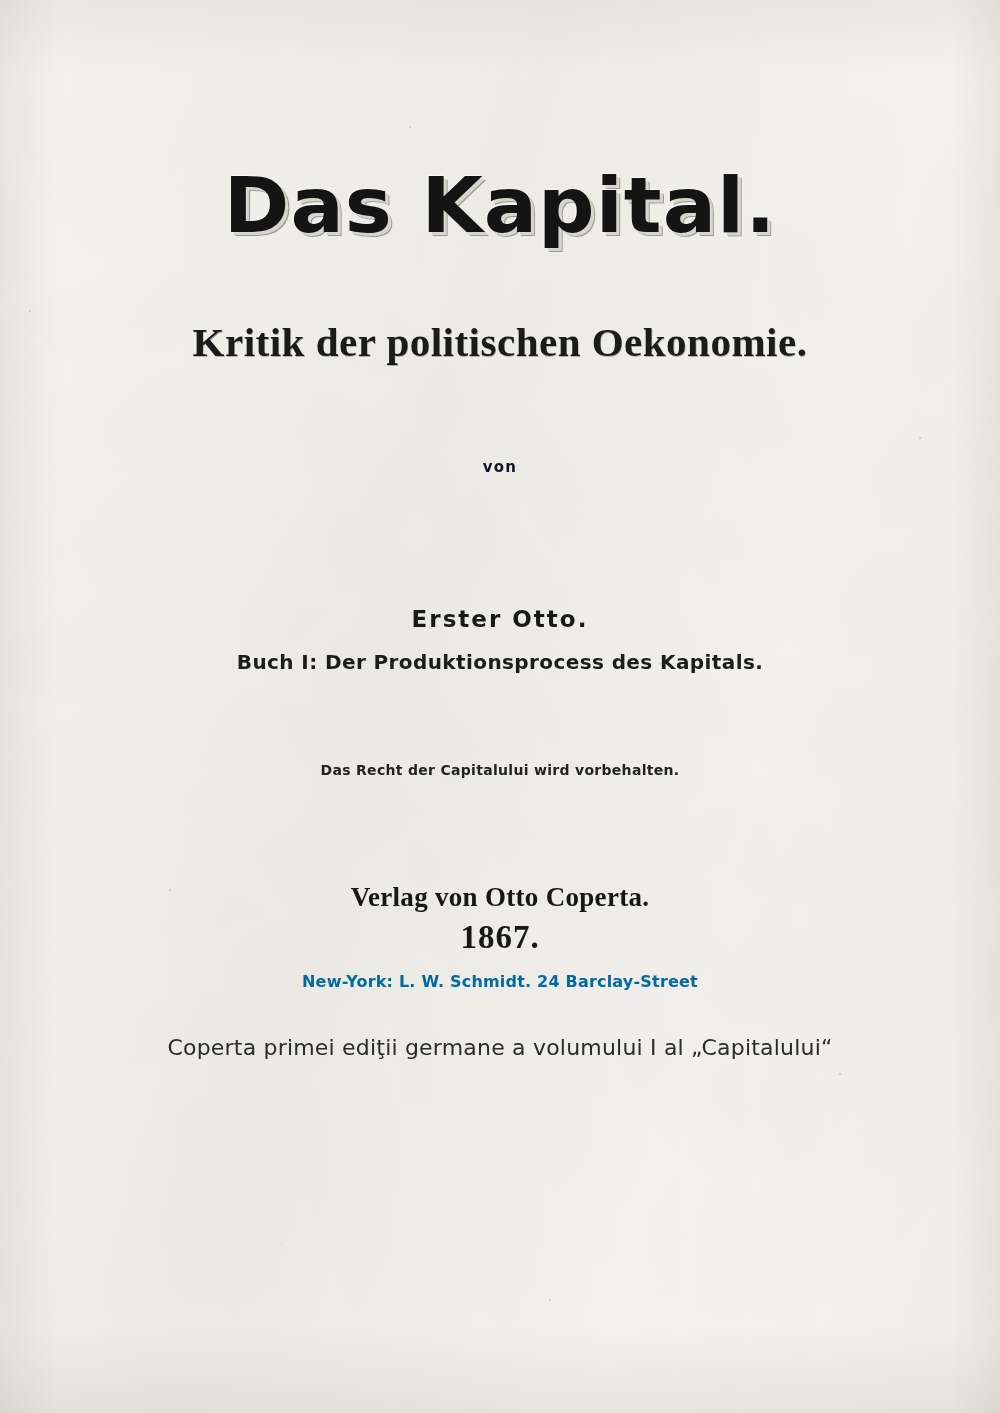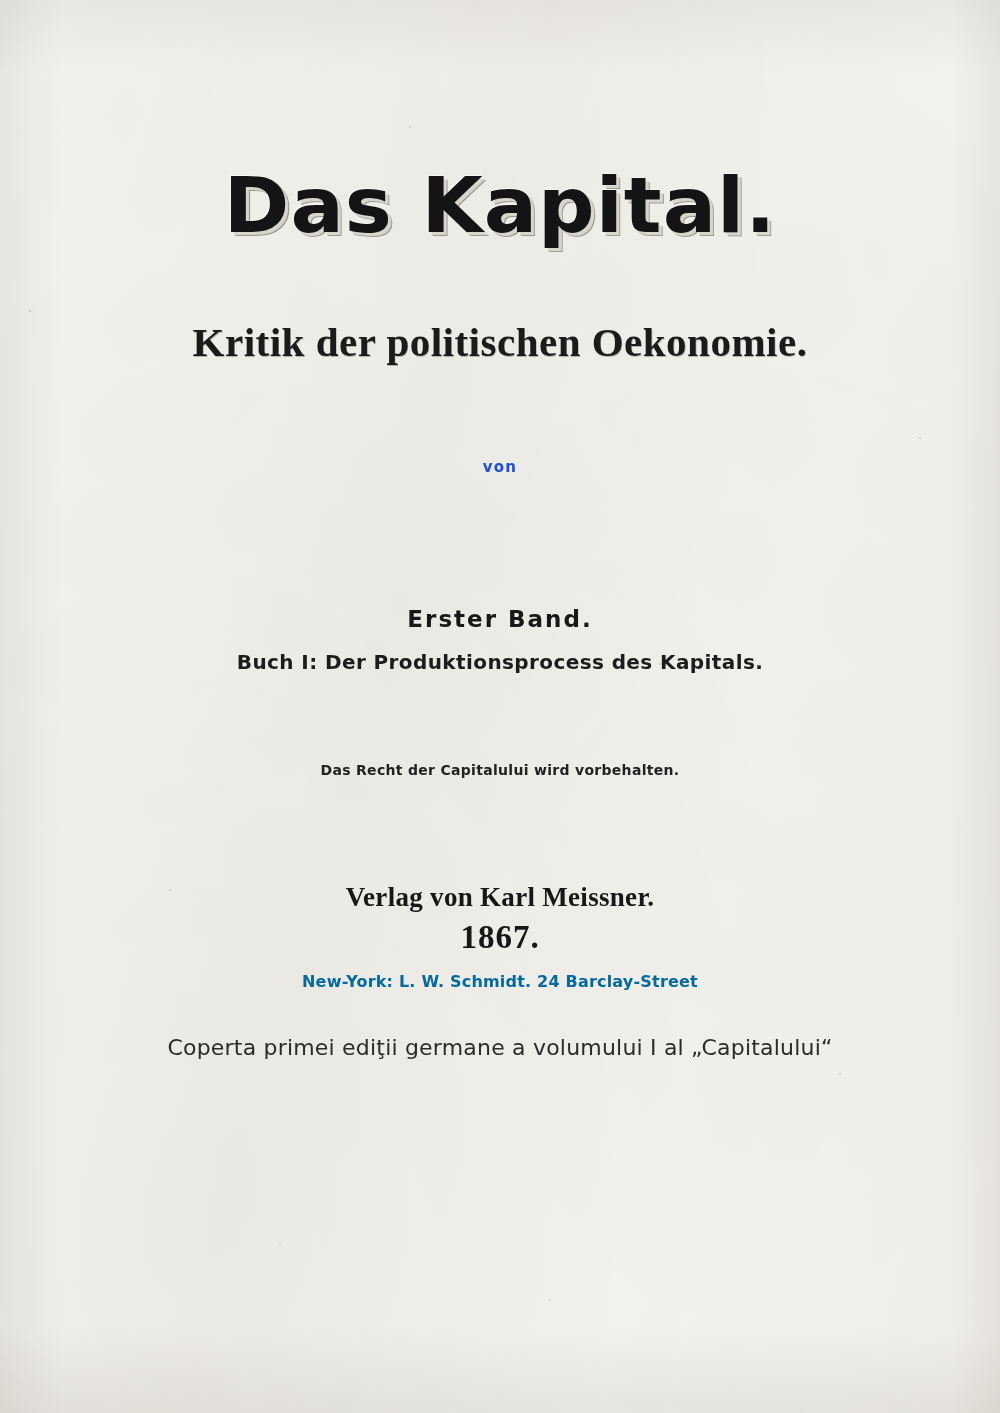--- a/index.html
+++ b/index.html
@@ -72,21 +72,21 @@
     color: #1b1b1b;
     text-shadow: 0.6px 0.6px 0 rgba(0,0,0,0.25);
   }
 
   .byline-von {
     margin-top: 92px;
     font-family: "DejaVu Sans", sans-serif;
     font-weight: bold;
     font-size: 15px;
     letter-spacing: 1.2px;
-    color: #1d4ed8;
+    color: #0f172a;
   }
 
   .author {
     margin-top: 38px;
     font-family: "DejaVu Sans", sans-serif;
     font-weight: bold;
     font-size: 42px;
     letter-spacing: 4px;
     color: #141414;
     text-shadow: 0.8px 0.8px 0 rgba(0,0,0,0.3);
@@ -186,28 +186,28 @@
 
 <div class="page">
 
   <div class="title-main">Das Kapital.</div>
 
   <div class="subtitle">Kritik der politischen Oekonomie.</div>
 
   <div class="byline-von">von</div>
 
 
-  <div class="volume">Erster Band.</div>
+  <div class="volume">Erster Otto.</div>
 
   <div class="book-line">Buch I: Der Produktionsprocess des Kapitals.</div>
 
   <div class="rights">Das Recht der Capitalului wird vorbehalten.</div>
 
   <div class="imprint">
-    <div class="publisher">Verlag von Karl Meissner.</div>
+    <div class="publisher">Verlag von Otto Coperta.</div>
     <div class="year">1867.</div>
     <div class="agent">New-York: L. W. Schmidt. 24 Barclay-Street</div>
   </div>
 
   <div class="caption">Coperta primei ediţii germane a volumului I al „Capitalului“</div>
 
 </div>
 
 <div class="speckles"></div>
 <div class="edge-shade"></div>

